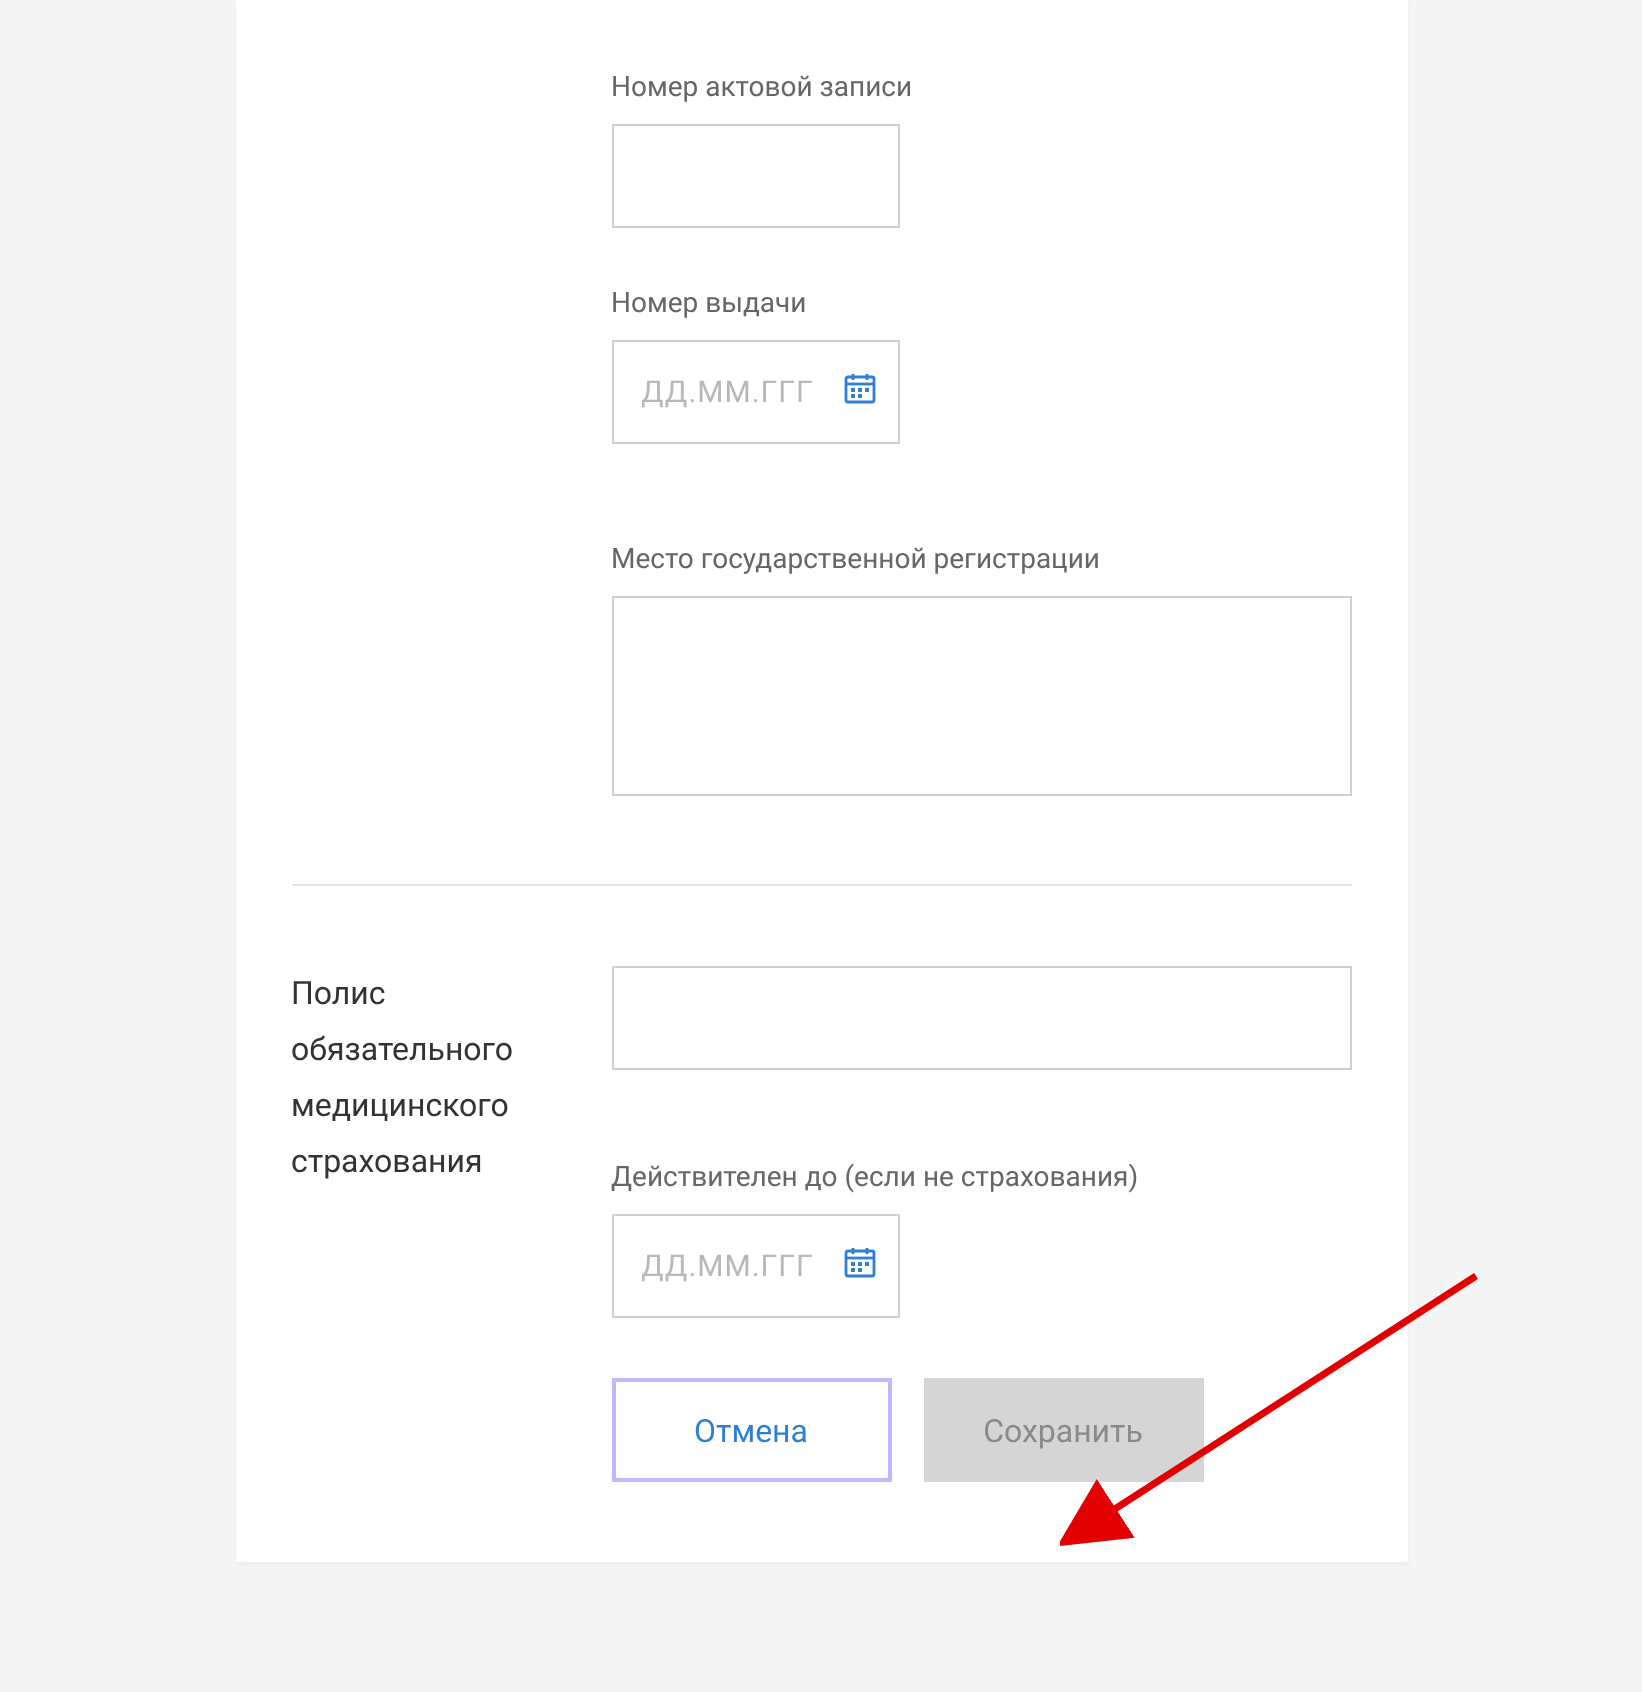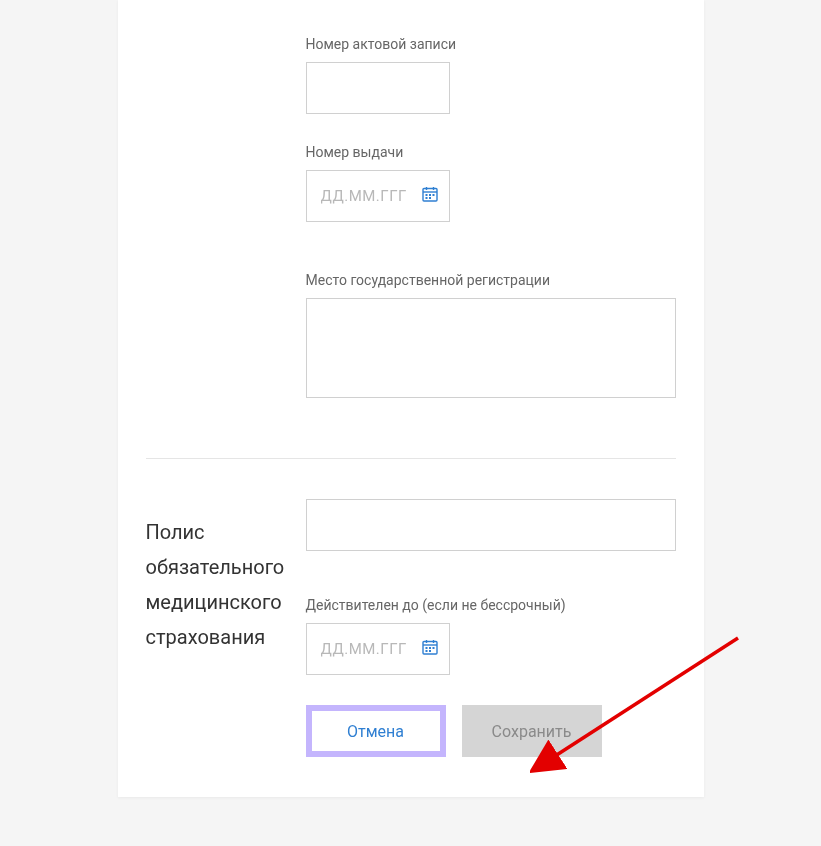--- a/index.html
+++ b/index.html
@@ -37,25 +37,24 @@
     .left-col {
       width: 160px;
       flex-shrink: 0;
       padding-top: 0;
     }
     .right-col {
       flex: 1;
       min-width: 0;
     }
     .section-title {
-      font-size: 20px;
+      font-size: 16px;
       color: #333;
       line-height: 1.75;
       font-weight: 400;
-      margin-top: 16px;
     }
     .field-label {
       font-size: 14px;
       color: #666;
       margin-bottom: 10px;
       display: block;
       font-weight: 400;
     }
     .field-group {
       margin-bottom: 30px;
@@ -116,21 +115,21 @@
       padding: 0 28px;
       font-size: 16px;
       cursor: pointer;
       font-family: inherit;
       border: none;
       outline: none;
       min-width: 140px;
     }
     .btn-outline {
       background: #fff;
-      border: 6px solid #c4b5fd;
+      border: 2px solid #c4b5fd;
       color: #2f7fd2;
     }
     .btn-disabled {
       background: #d5d5d5;
       color: #8a8a8a;
       cursor: default;
     }
     .arrow-overlay {
       position: absolute;
       pointer-events: none;
@@ -166,42 +165,42 @@
                   <rect x="3.5" y="8" width="2" height="2" fill="currentColor"></rect>
                   <rect x="7" y="8" width="2" height="2" fill="currentColor"></rect>
                   <rect x="10.5" y="8" width="2" height="2" fill="currentColor"></rect>
                   <rect x="3.5" y="11" width="2" height="2" fill="currentColor"></rect>
                   <rect x="7" y="11" width="2" height="2" fill="currentColor"></rect>
                 </svg>
               </span>
             </div>
           </div>
 
-          <div class="field-group" style="margin-bottom: 32px;">
+          <div class="field-group" style="margin-bottom: 16px;">
             <label class="field-label">Место государственной регистрации</label>
             <textarea class="text-input" style=""></textarea>
           </div>
 
         </div>
       </div>
 
       <div class="divider"></div>
 
       <div class="row">
         <div class="left-col">
           <div class="section-title">Полис обязательного медицинского страхования</div>
         </div>
         <div class="right-col">
 
           <div class="field-group" style="margin-bottom: 46px;">
             <input type="text" class="text-input full" style="">
           </div>
 
           <div class="field-group" style="margin-bottom: 30px;">
-            <label class="field-label">Действителен до (если не бессрочный)</label>
+            <label class="field-label">Действителен до (если не страхования)</label>
             <div class="date-wrap">
               <input type="text" class="text-input small" placeholder="ДД.ММ.ГГГГ" style="">
               <span class="cal-icon">
                 <svg width="16" height="16" viewBox="0 0 16 16" fill="currentColor">
                   <rect x="1" y="2.5" width="14" height="12.5" rx="1" fill="none" stroke="currentColor" stroke-width="1.4"></rect>
                   <line x1="1" y1="6" x2="15" y2="6" stroke="currentColor" stroke-width="1.4"></line>
                   <line x1="4.5" y1="1" x2="4.5" y2="4" stroke="currentColor" stroke-width="1.4"></line>
                   <line x1="11.5" y1="1" x2="11.5" y2="4" stroke="currentColor" stroke-width="1.4"></line>
                   <rect x="3.5" y="8" width="2" height="2" fill="currentColor"></rect>
                   <rect x="7" y="8" width="2" height="2" fill="currentColor"></rect>

